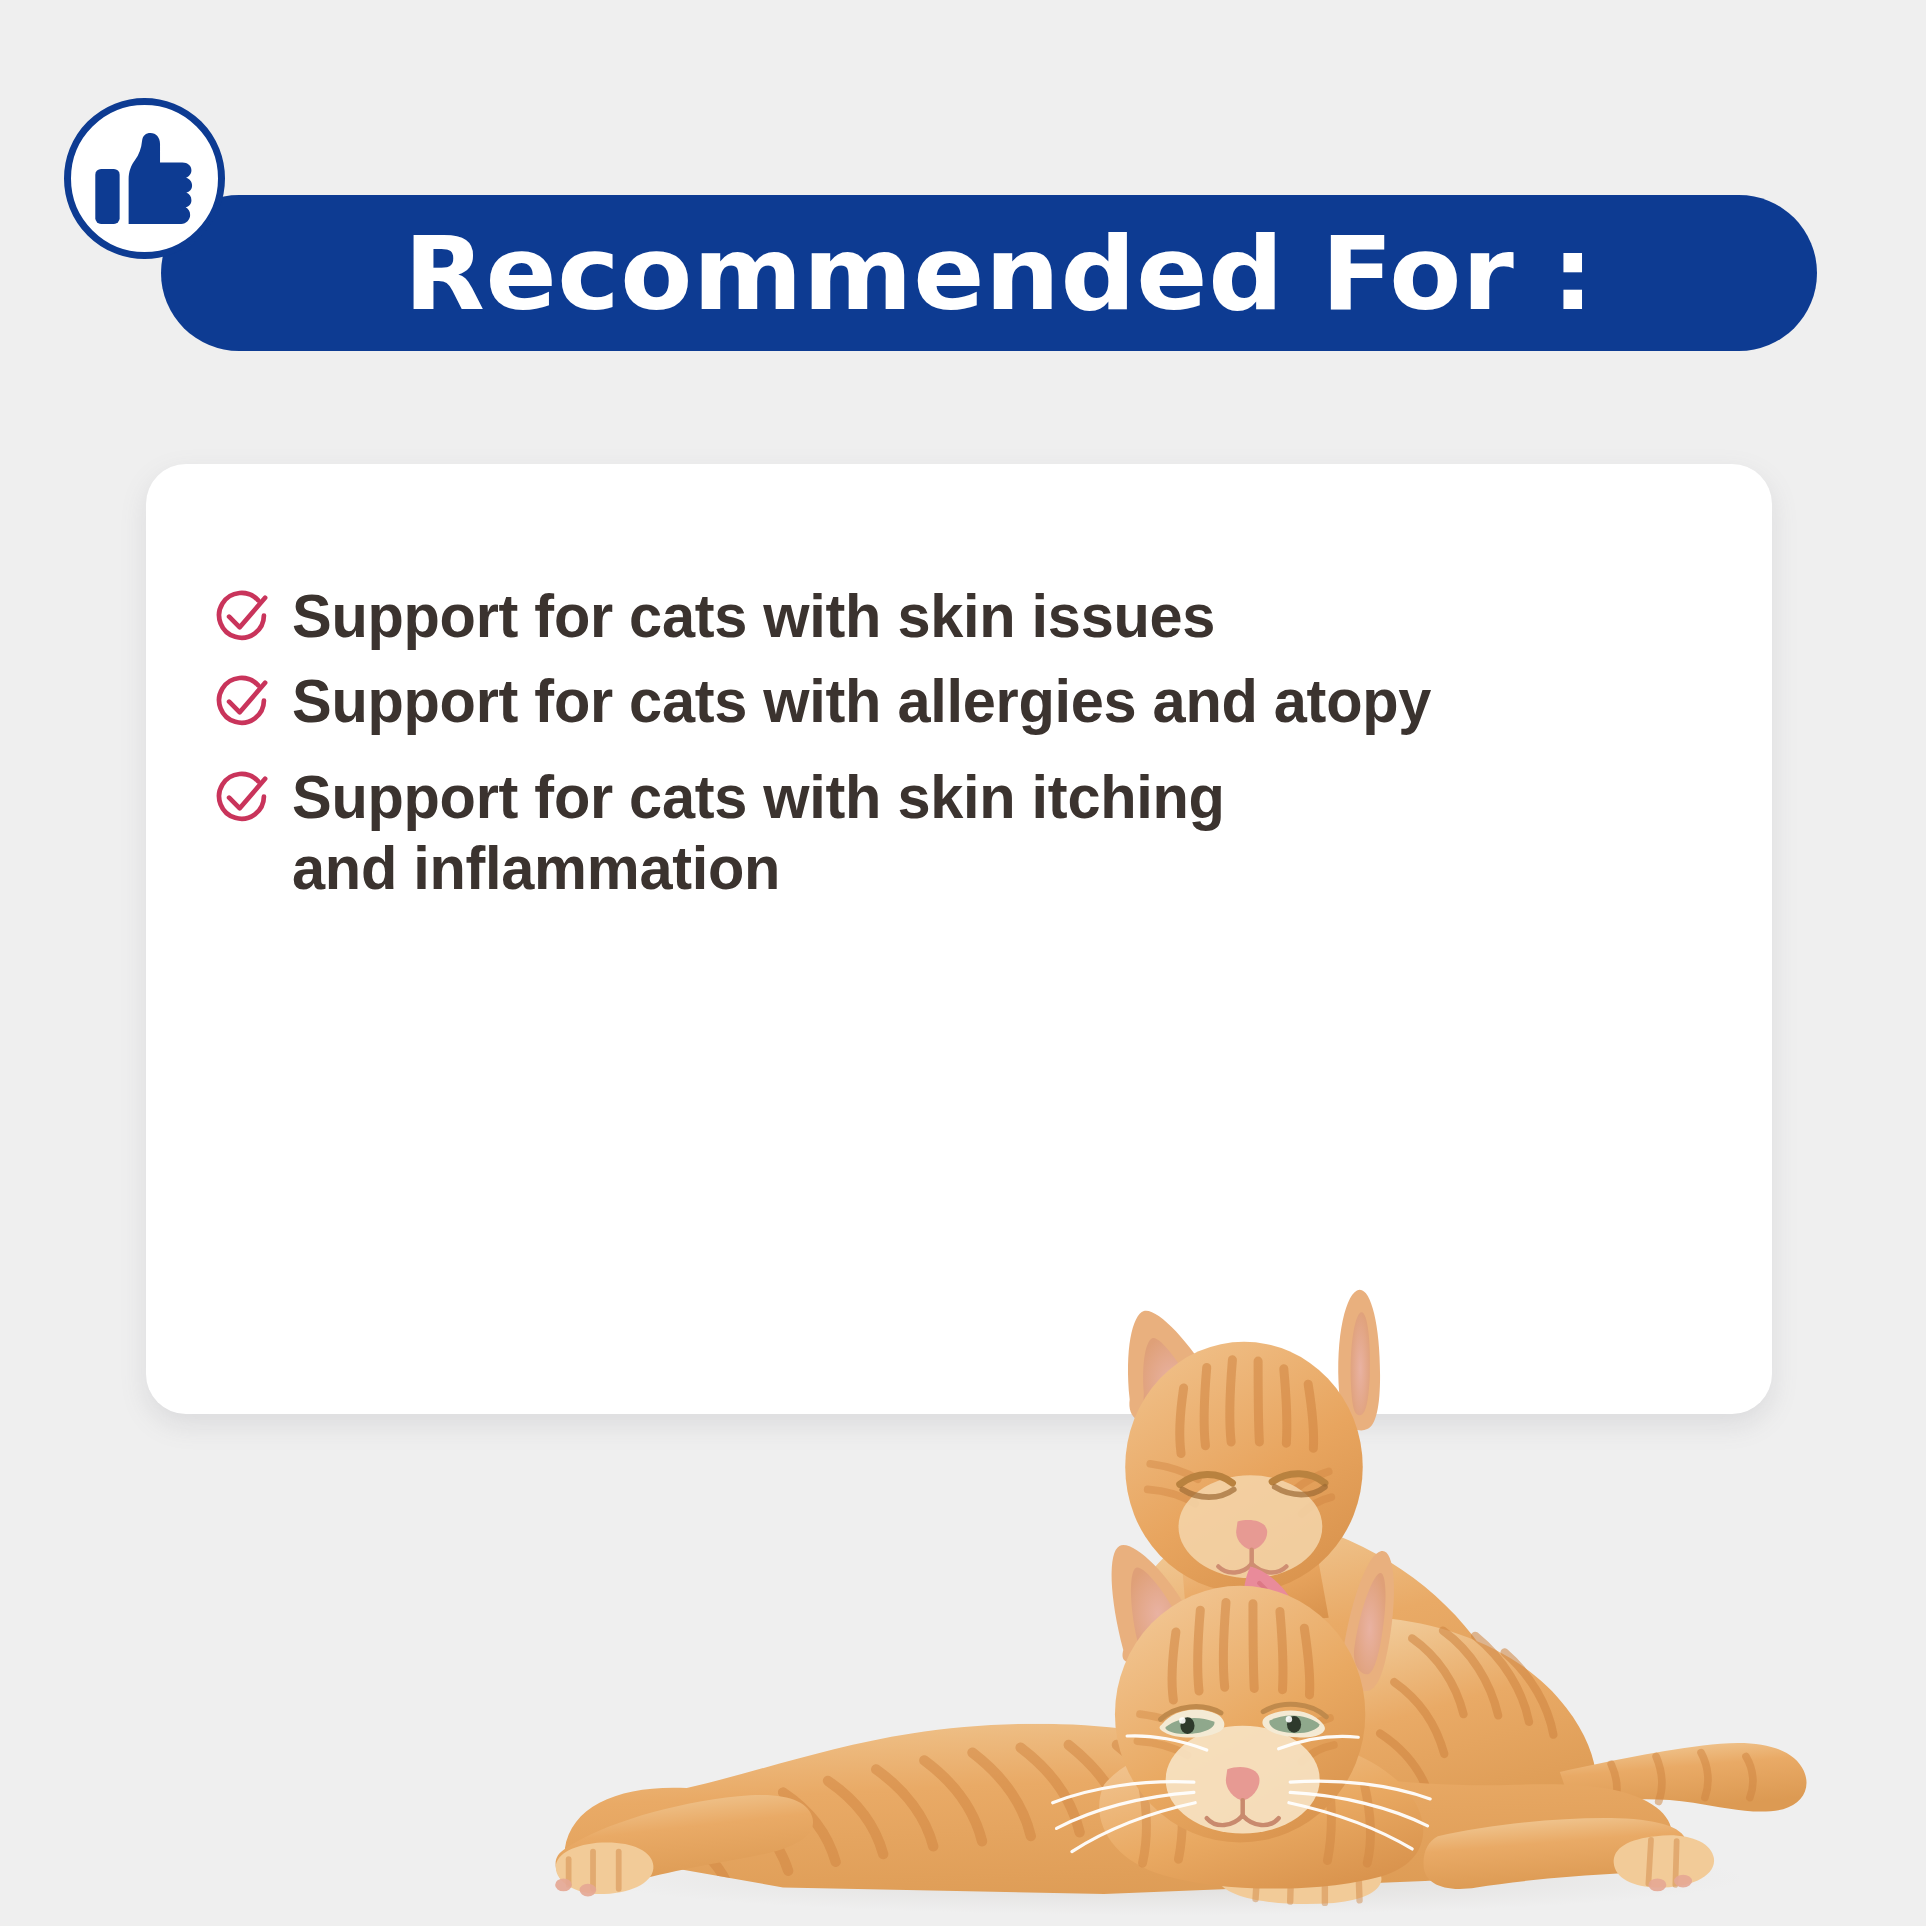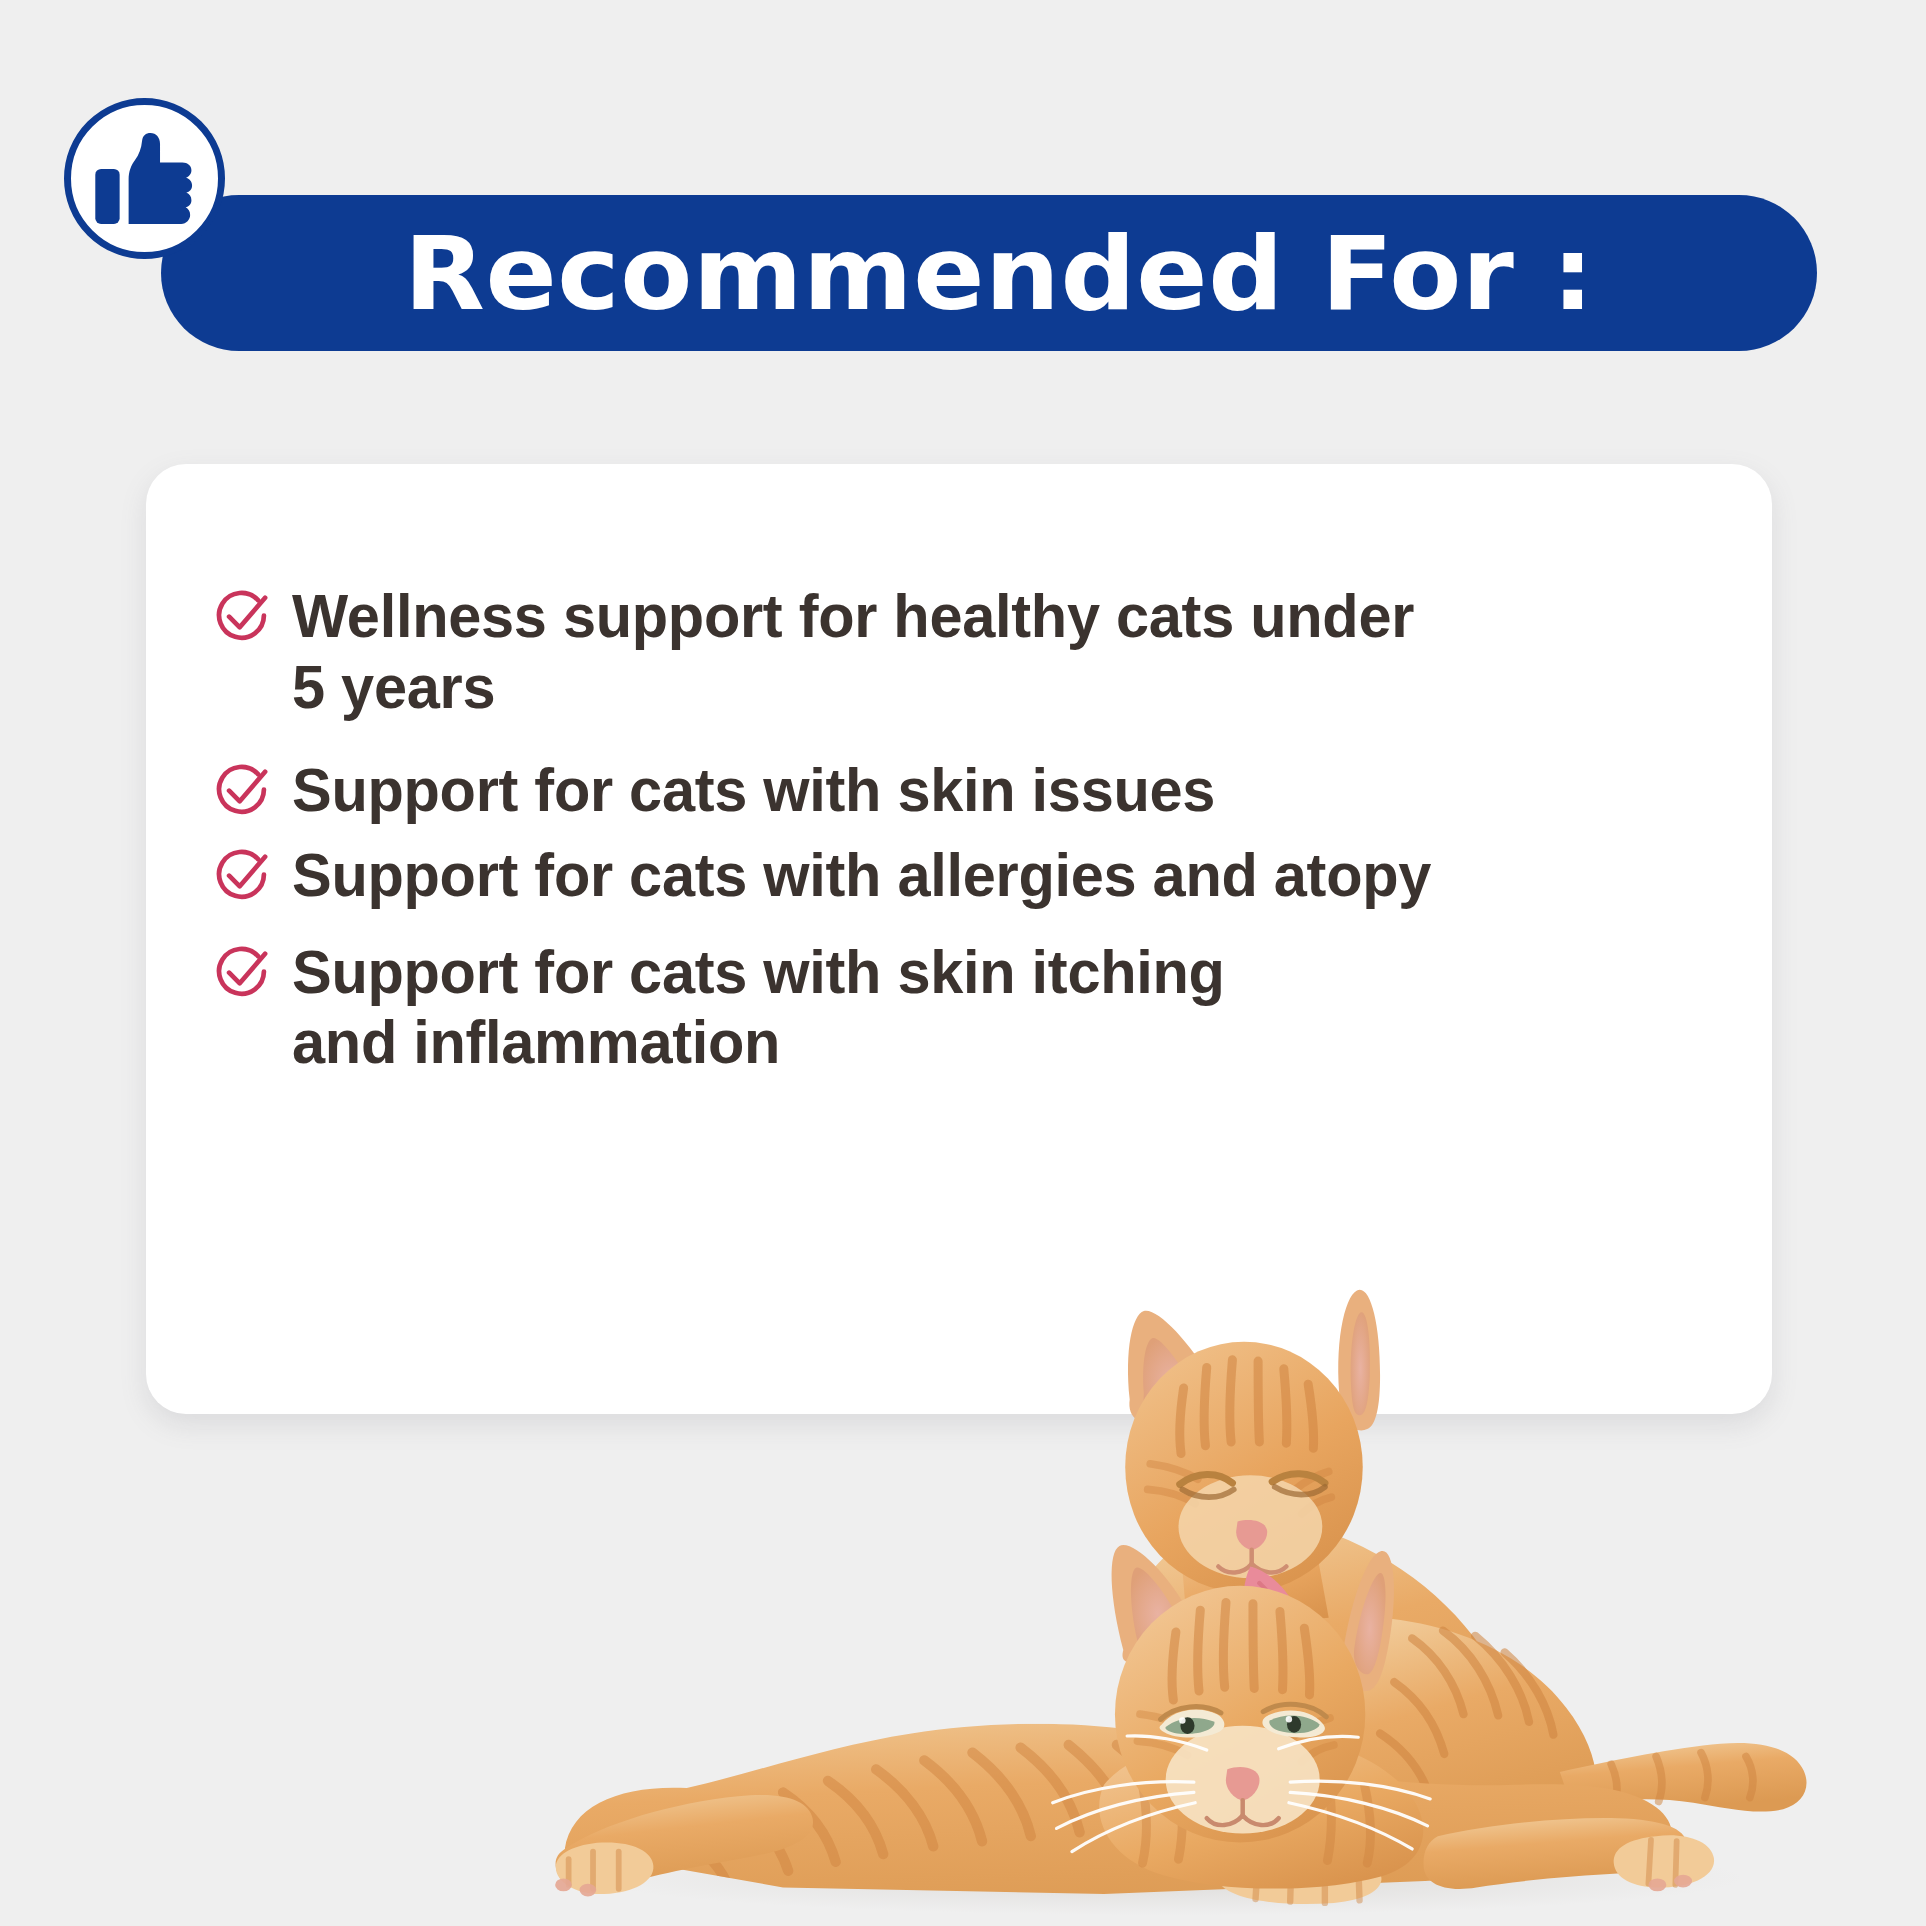--- a/index.html
+++ b/index.html
@@ -163,30 +163,20 @@
              C150 111 146 115 141 116
              C145 118 148 122 148 128
              C148 135 142 142 134 142 Z" fill="#0d3b92"></path>
   </svg>
 </div>
 
 <div id="content-card"></div>
 
 <div id="checklist">
 
-  <div class="check-item item-0">
-    <span class="check-icon">
-      <svg viewBox="0 0 100 100" aria-hidden="true">
-        <path d="M78 24 A38 38 0 1 0 88 50" fill="none" stroke="#c9345b" stroke-width="8" stroke-linecap="round"></path>
-        <path d="M29 52 L47 70 L90 20" fill="none" stroke="#c9345b" stroke-width="8" stroke-linecap="round" stroke-linejoin="round"></path>
-      </svg>
-    </span>
-    <span class="check-text">Wellness support for healthy cats under
-5 years</span>
-  </div>
 
   <div class="check-item item-1">
     <span class="check-icon">
       <svg viewBox="0 0 100 100" aria-hidden="true">
         <path d="M78 24 A38 38 0 1 0 88 50" fill="none" stroke="#c9345b" stroke-width="8" stroke-linecap="round"></path>
         <path d="M29 52 L47 70 L90 20" fill="none" stroke="#c9345b" stroke-width="8" stroke-linecap="round" stroke-linejoin="round"></path>
       </svg>
     </span>
     <span class="check-text">Support for cats with skin issues</span>
   </div>

